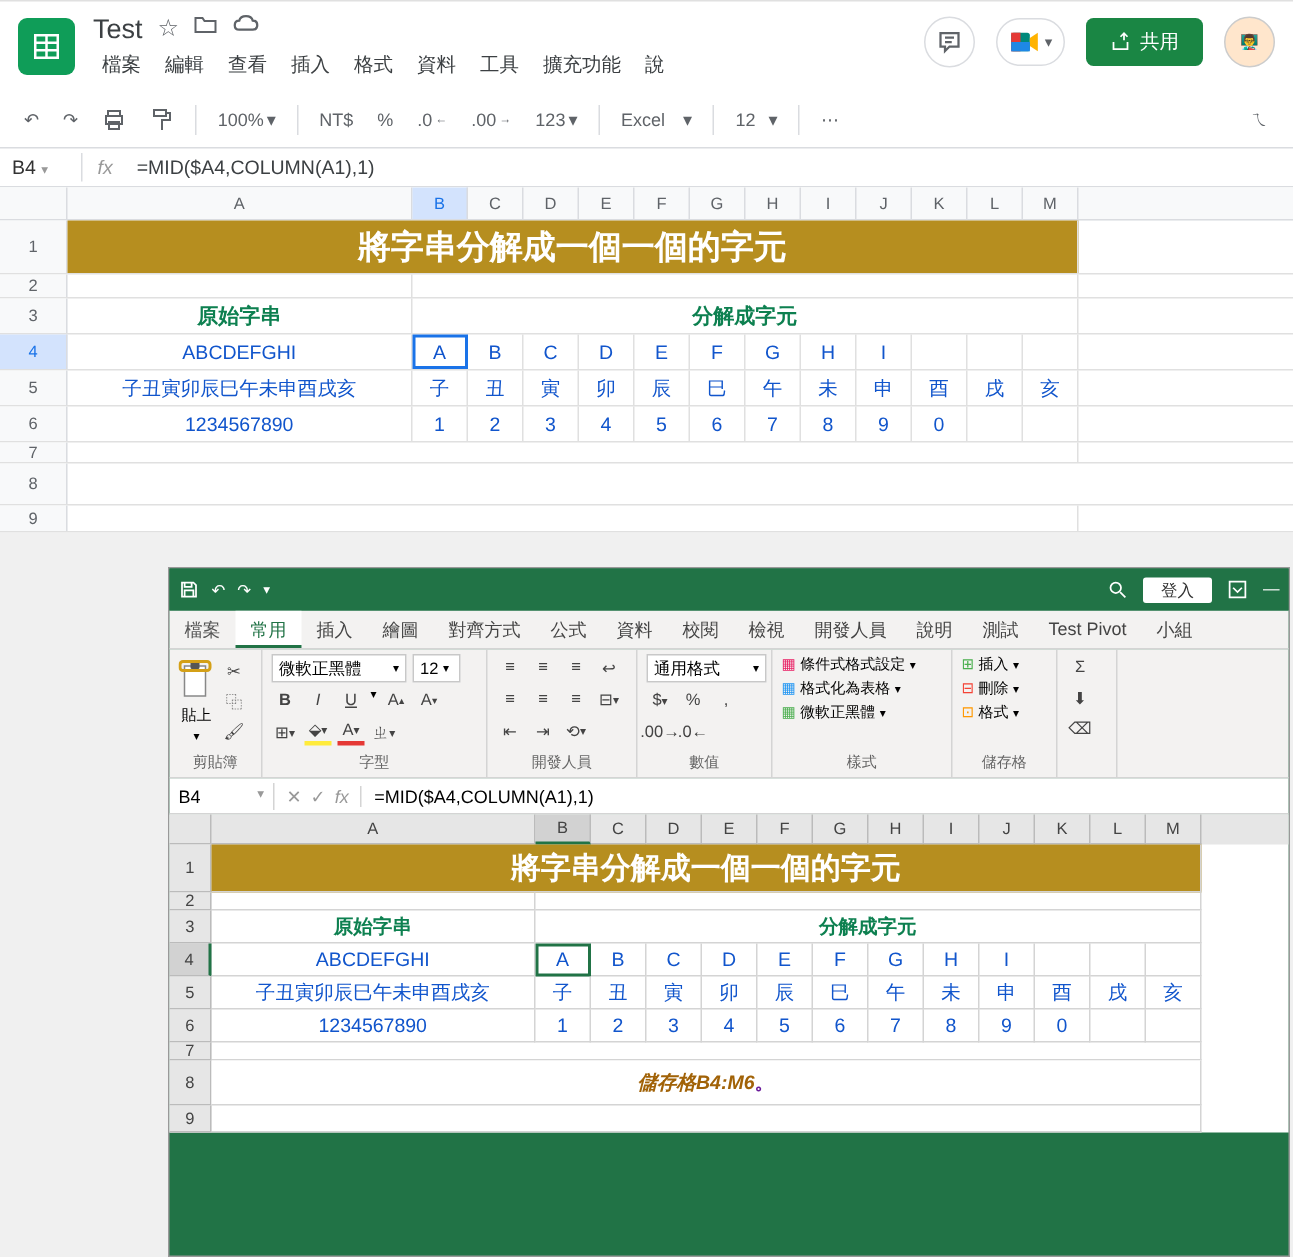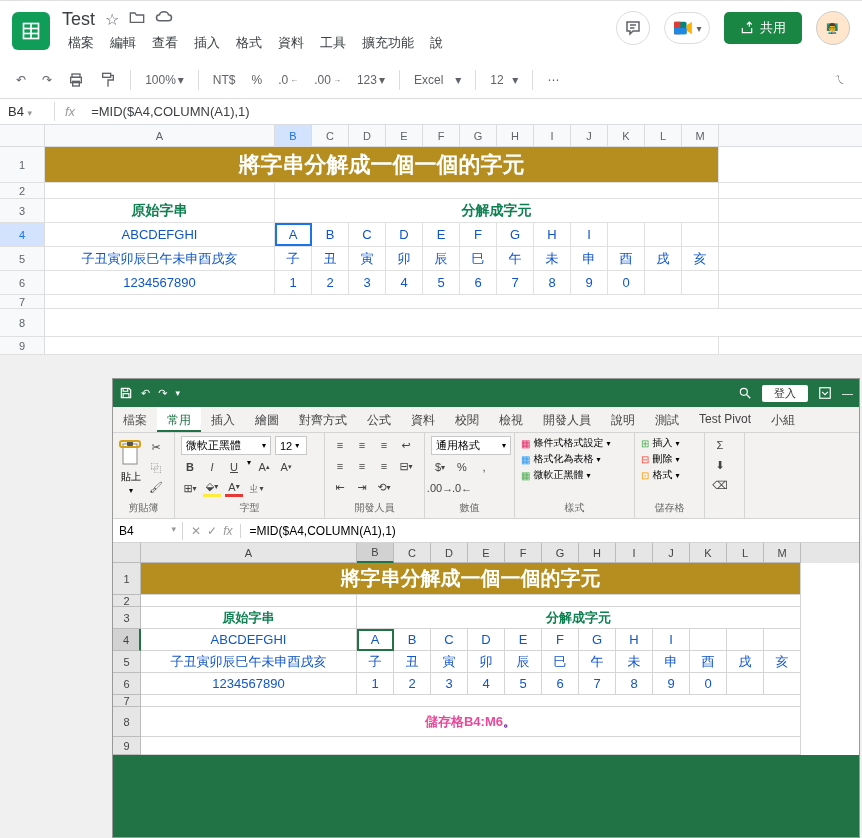--- a/index.html
+++ b/index.html
@@ -94,21 +94,21 @@
 .excel-cell.wide { width: 216px; }
 .excel-cell.narrow { width: 37px; }
 .excel-row.title { }
 .excel-row.title .excel-cell { background: #b68e1f; color: #fff; font-size: 20px; font-weight: bold; height: 32px; }
 .excel-row.title .excel-rn { height: 32px; }
 .excel-cell.header-green { color: #0d8050; font-weight: bold; }
 .excel-cell.blue-text { color: #1155cc; }
 .excel-cell.selected { outline: 2px solid #217346; outline-offset: -2px; background:#fff;}
 .excel-row.purple .excel-cell { color: #6a1b9a; font-weight: bold; height: 30px; background:#fff;}
 .excel-row.purple .excel-rn { height: 30px; }
-.red-text { color: #ec4899; }
+.red-text { color: #a16207; font-style: italic; }
 svg { display: block; }
 </style>
 </head>
 <body>
 
 <div class="gs-container">
   <div class="gs-header">
     <div class="gs-logo">
       <svg viewBox="0 0 24 24">
           <rect x="3" y="3" width="18" height="18" fill="none" stroke="#fff" stroke-width="2"></rect>

